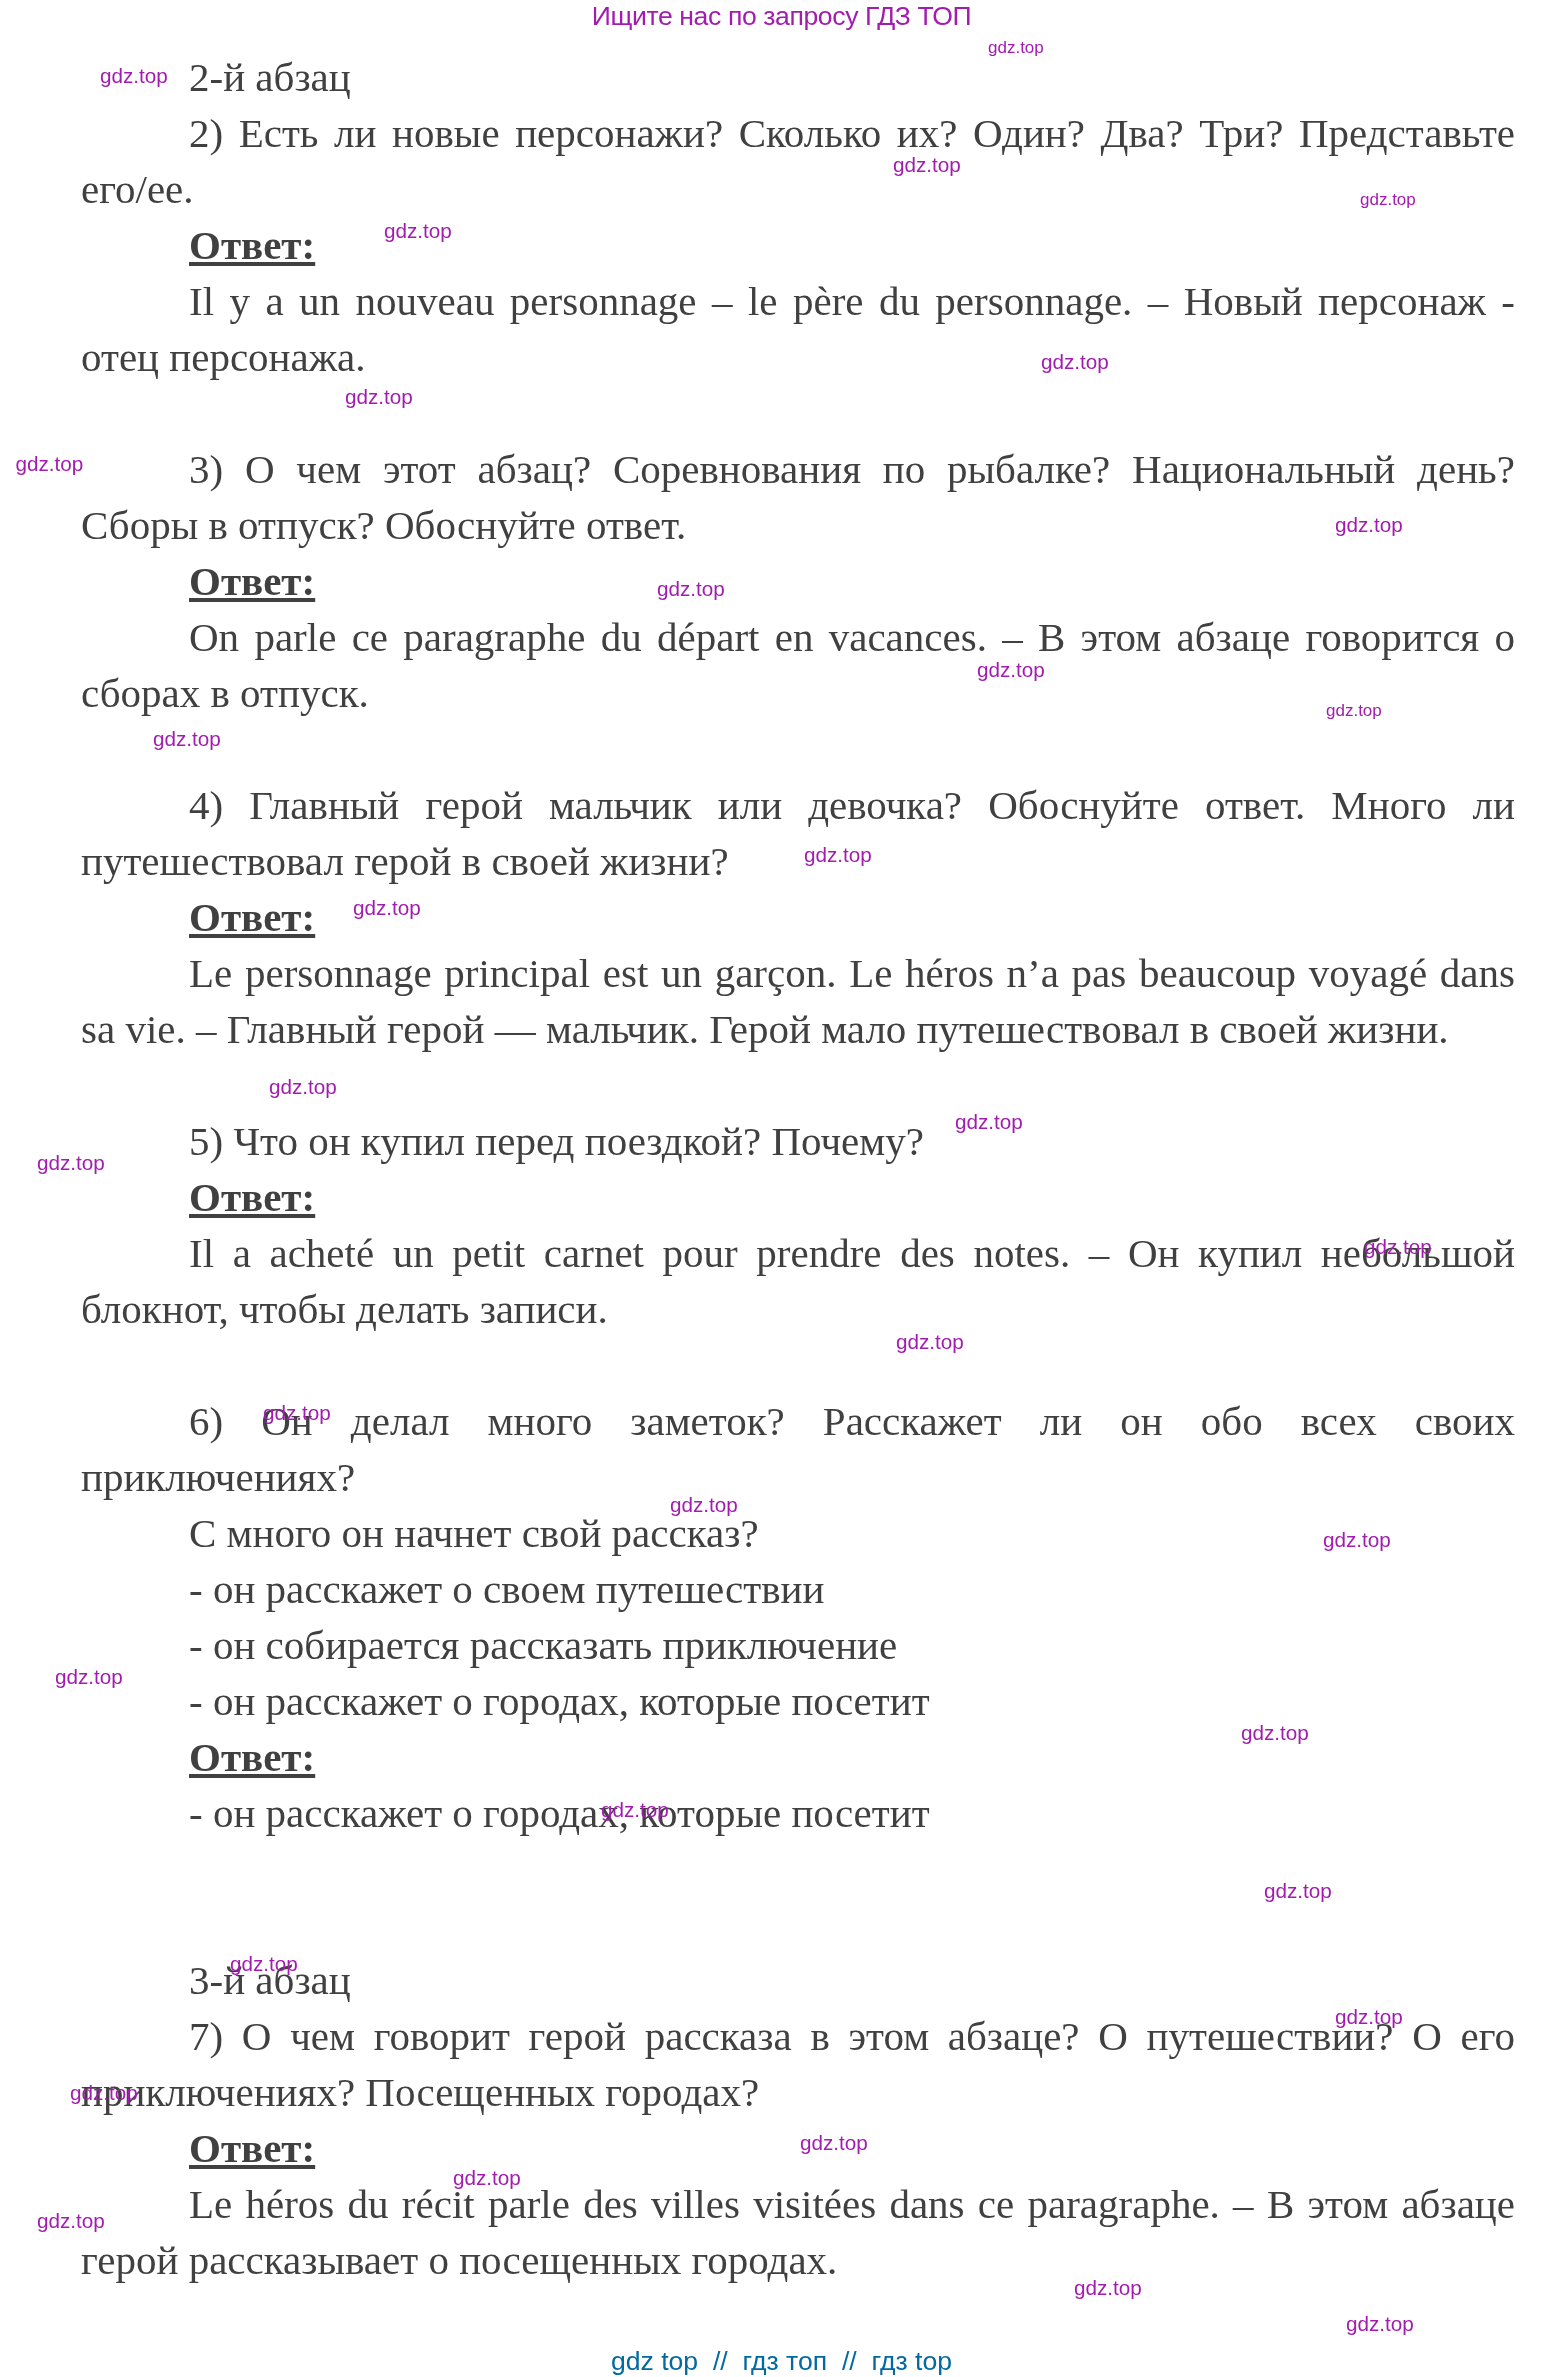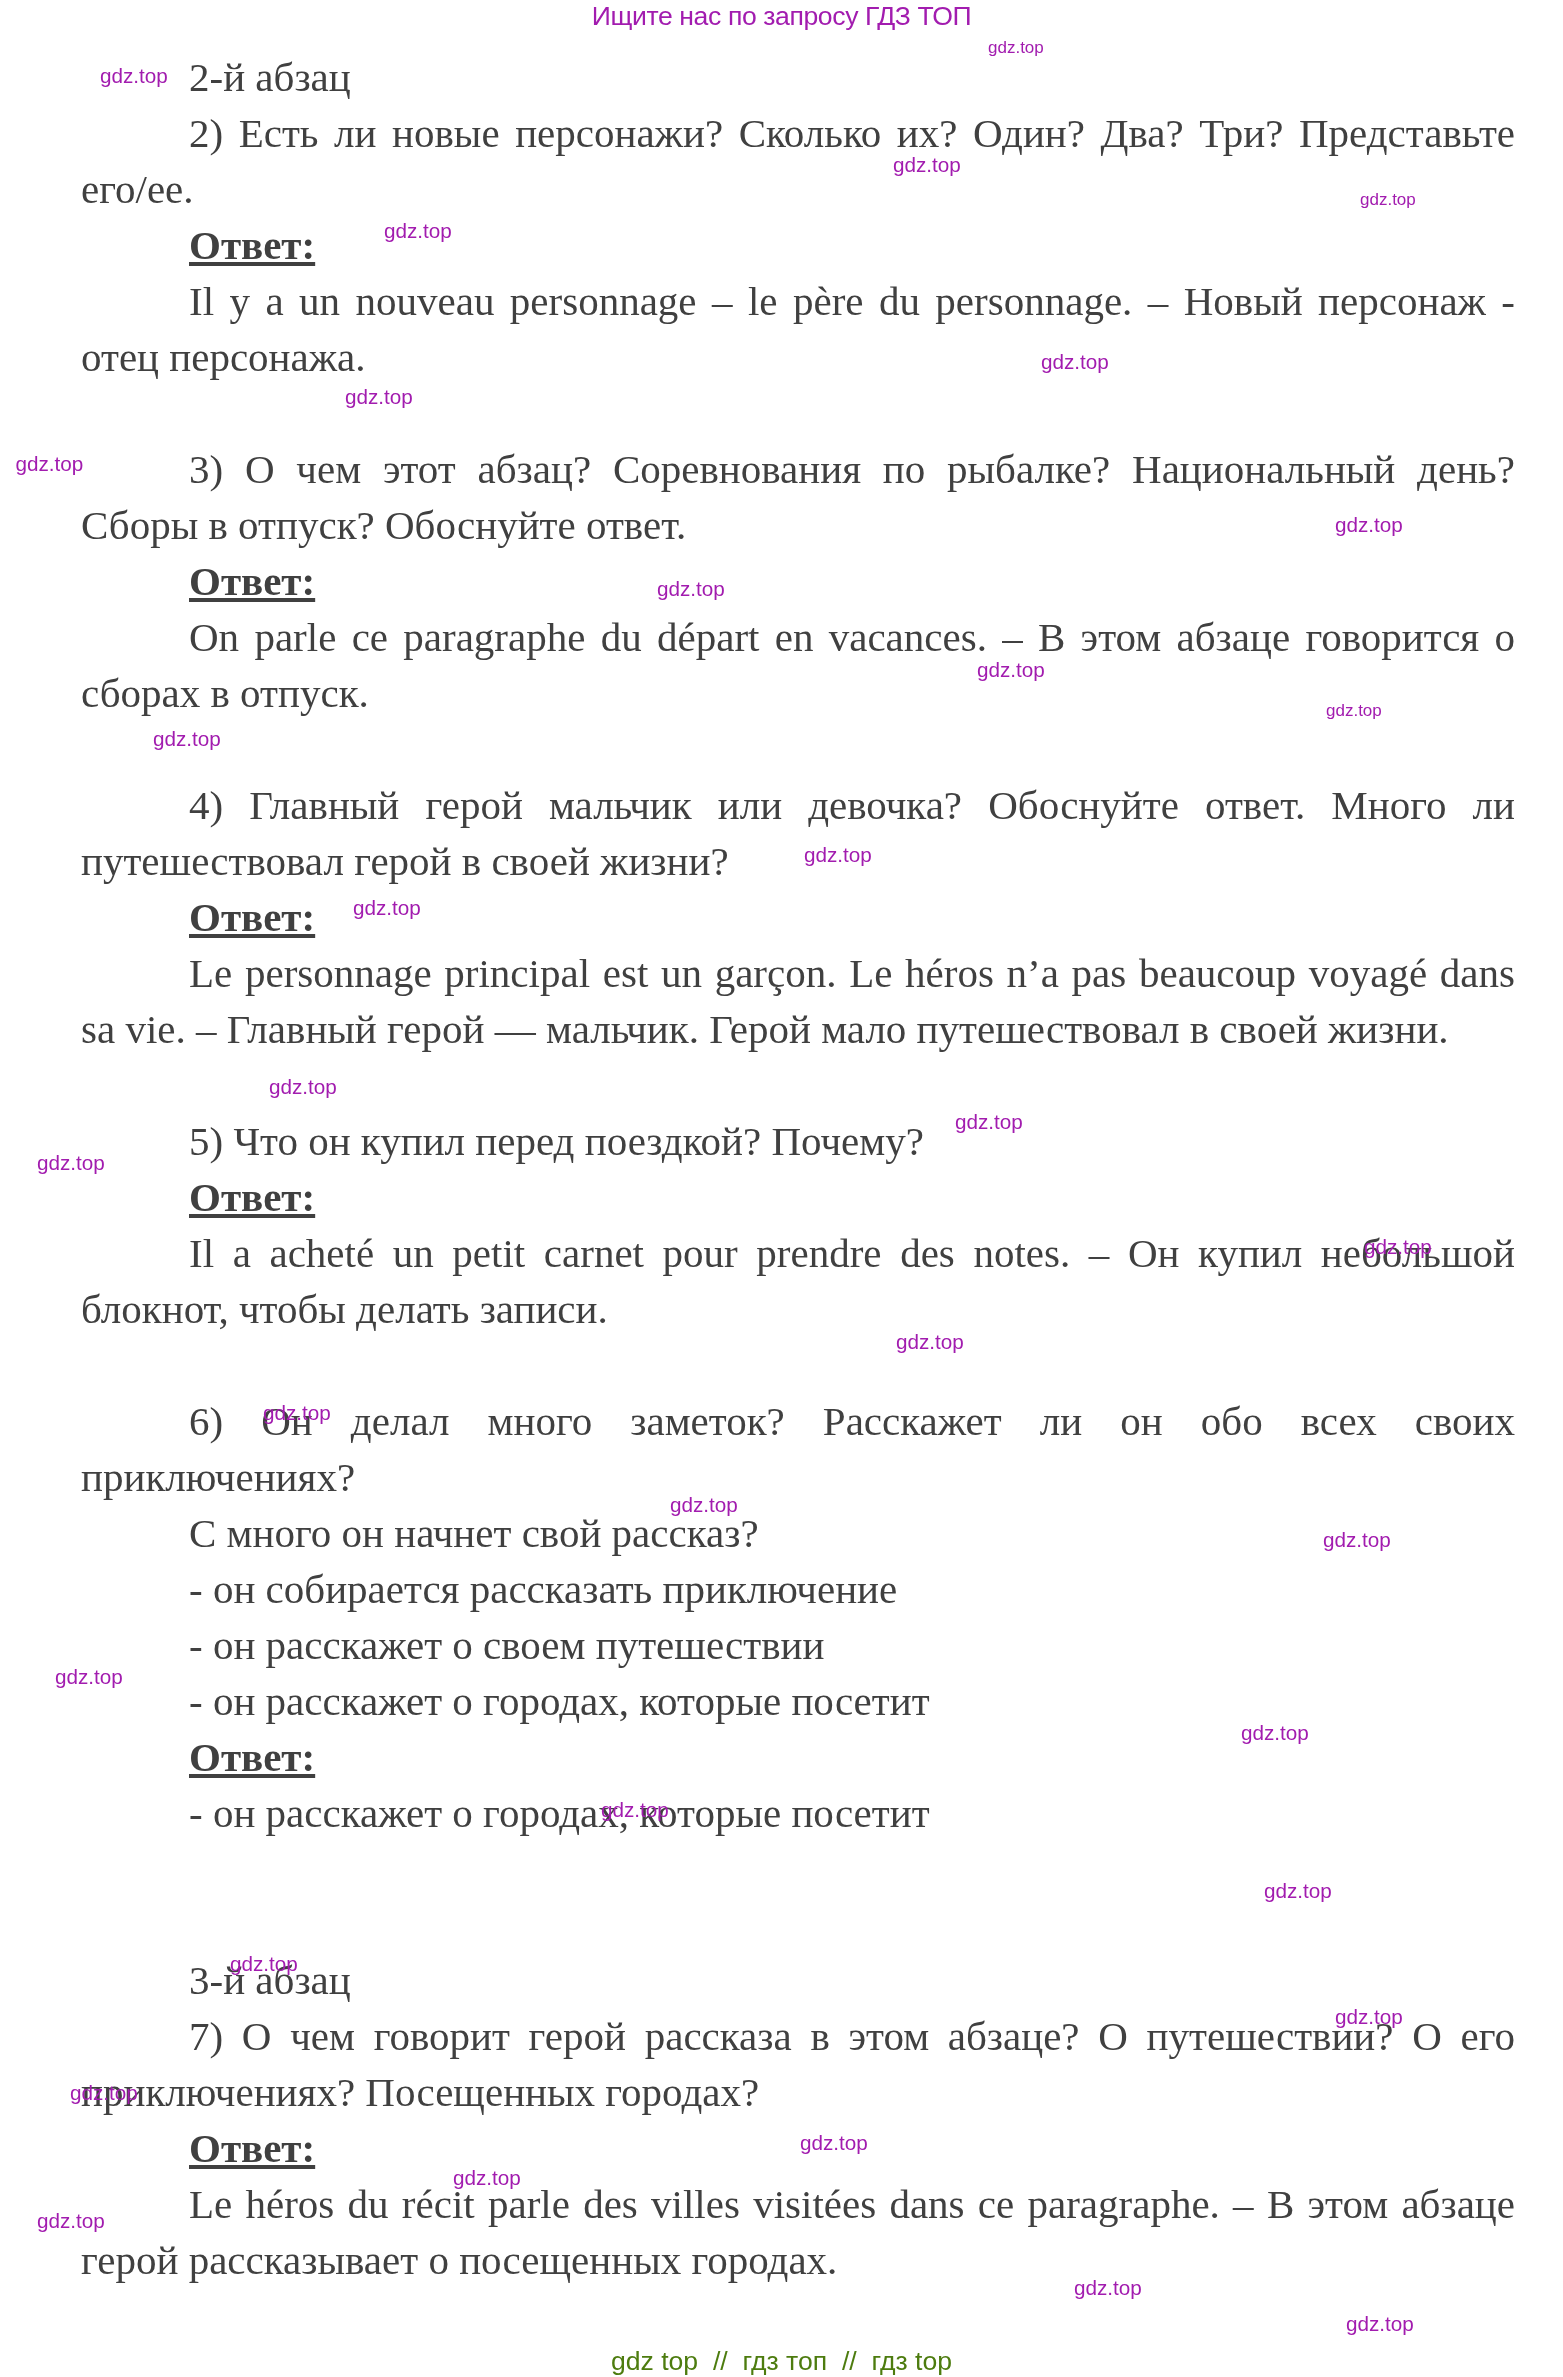--- a/index.html
+++ b/index.html
@@ -21,21 +21,21 @@
   .gap { height: 56px; }
   .gap2 { height: 111px; }
   .wm {
     position: absolute; font-family: "Liberation Sans", sans-serif;
     font-size: 20.7px; line-height: 22px; color: #a21caf; white-space: nowrap;
   }
   .wm.sm { font-size: 17px; }
   .footer {
     position: absolute; left: 0; top: 2346px; width: 1563px; text-align: center;
     font-family: "Liberation Sans", sans-serif; font-size: 26.6px; line-height: 31px;
-    color: #4d7c0f; white-space: pre;
+    color: #0369a1; white-space: pre;
   }
 </style>
 </head>
 <body>
 
 <div class="banner">Ищите нас по запросу ГДЗ ТОП</div>
 
 <div class="page">
   <p class="p ind">2-й абзац</p>
 
@@ -54,22 +54,22 @@
   <p class="p ind">Le personnage principal est un garçon. Le héros n’a pas beaucoup voyagé dans sa vie. – Главный герой — мальчик. Герой мало путешествовал в своей жизни.</p>
   <div class="gap"></div>
 
   <p class="p ind">5) Что он купил перед поездкой? Почему?</p>
   <p class="p ind bold">Ответ:</p>
   <p class="p ind">Il a acheté un petit carnet pour prendre des notes. – Он купил небольшой блокнот, чтобы делать записи.</p>
   <div class="gap"></div>
 
   <p class="p ind" style="word-spacing: 10.3px;">6) Он делал много заметок? Расскажет ли он обо всех своих приключениях?</p>
   <p class="p sub">С много он начнет свой рассказ?</p>
+  <p class="p sub">- он расскажет о своем путешествии</p>
   <p class="p sub">- он собирается рассказать приключение</p>
-  <p class="p sub">- он расскажет о своем путешествии</p>
   <p class="p sub">- он расскажет о городах, которые посетит</p>
   <p class="p ind bold">Ответ:</p>
   <p class="p sub">- он расскажет о городах, которые посетит</p>
   <div class="gap2"></div>
 
   <p class="p ind">3-й абзац</p>
   <p class="p ind">7) О чем говорит герой рассказа в этом абзаце? О путешествии? О его приключениях? Посещенных городах?</p>
   <p class="p ind bold">Ответ:</p>
   <p class="p ind">Le héros du récit parle des villes visitées dans ce paragraphe. – В этом абзаце герой рассказывает о посещенных городах.</p>
 </div>

